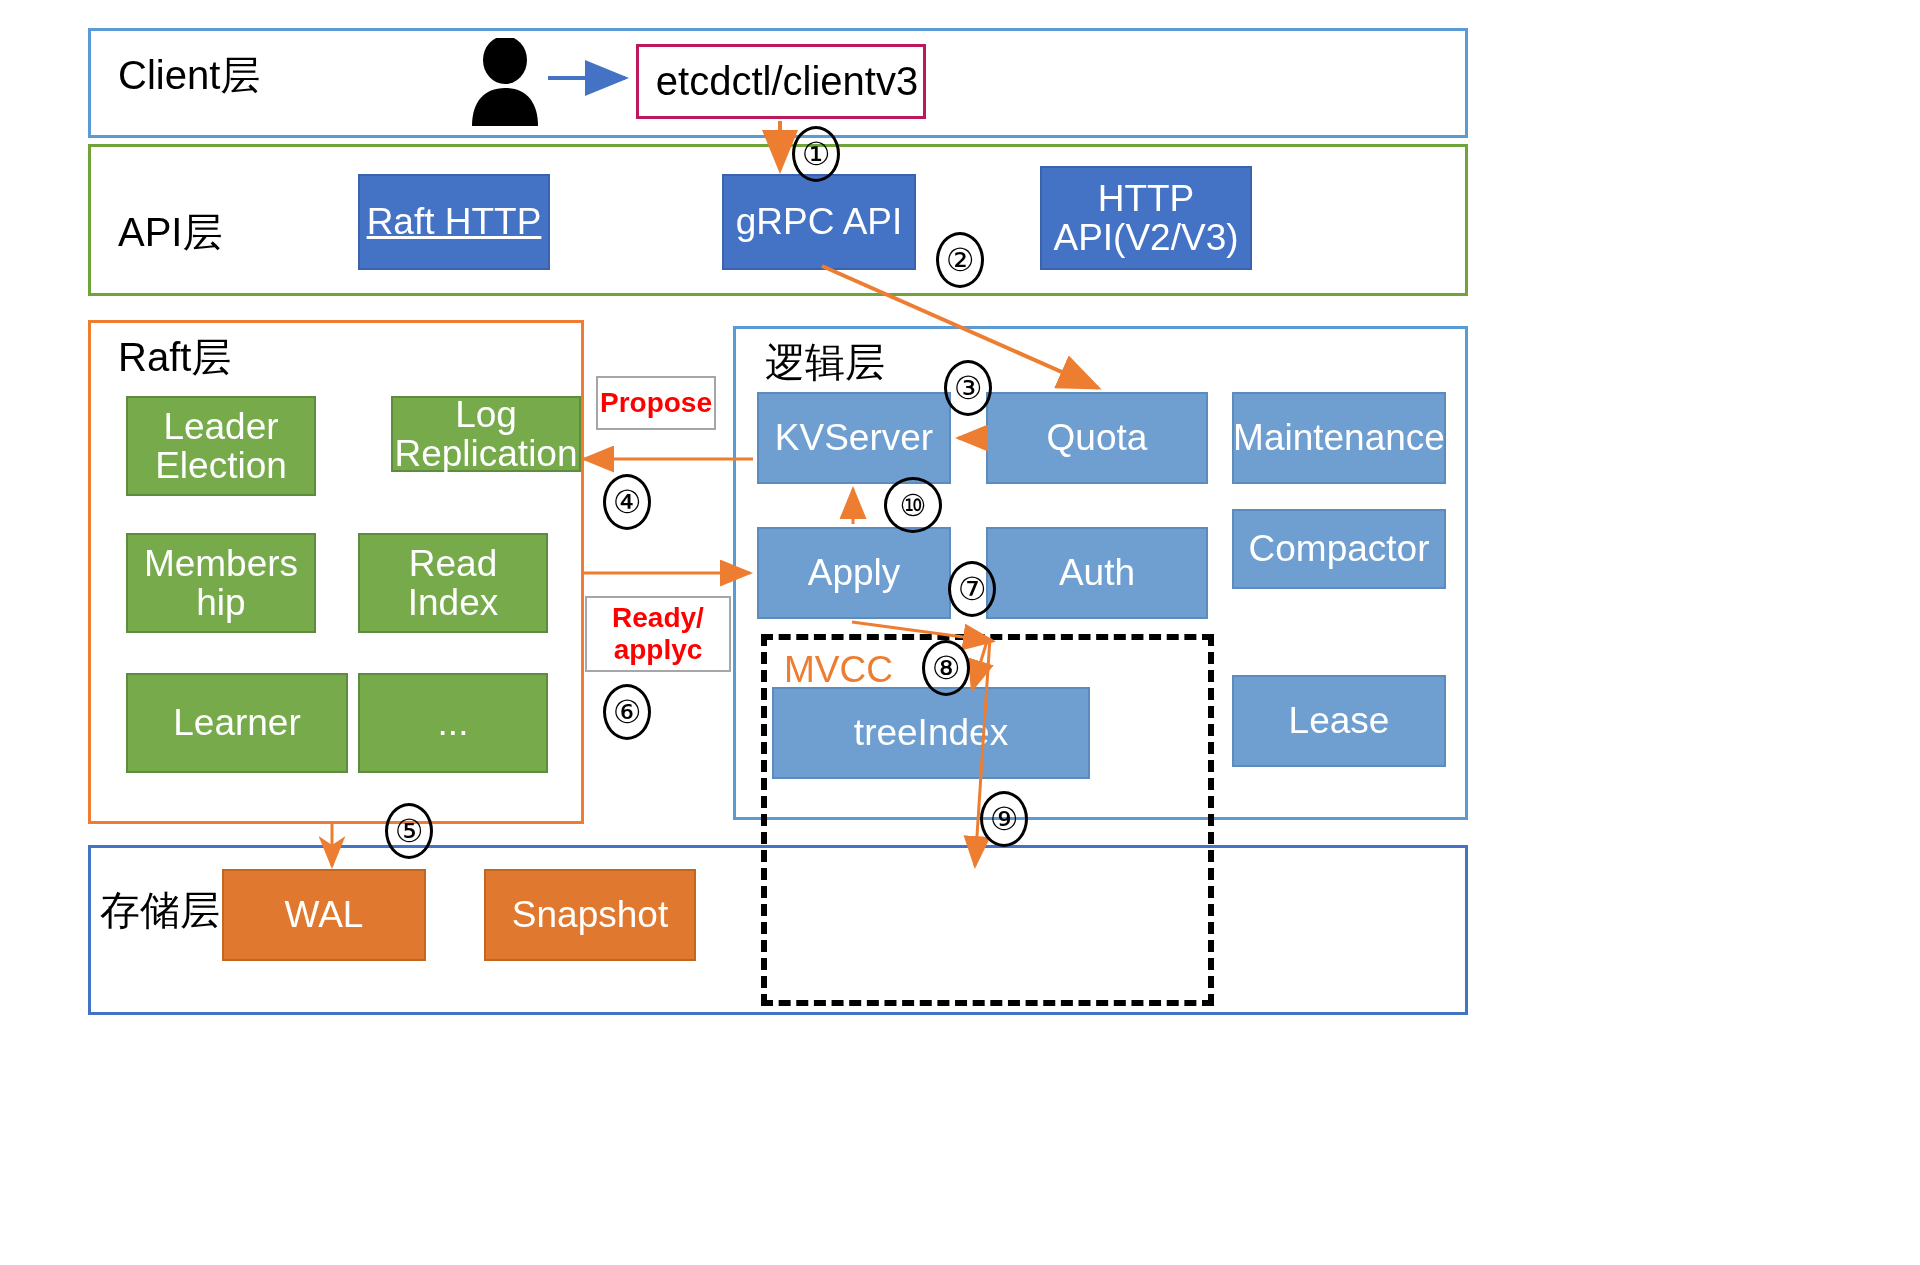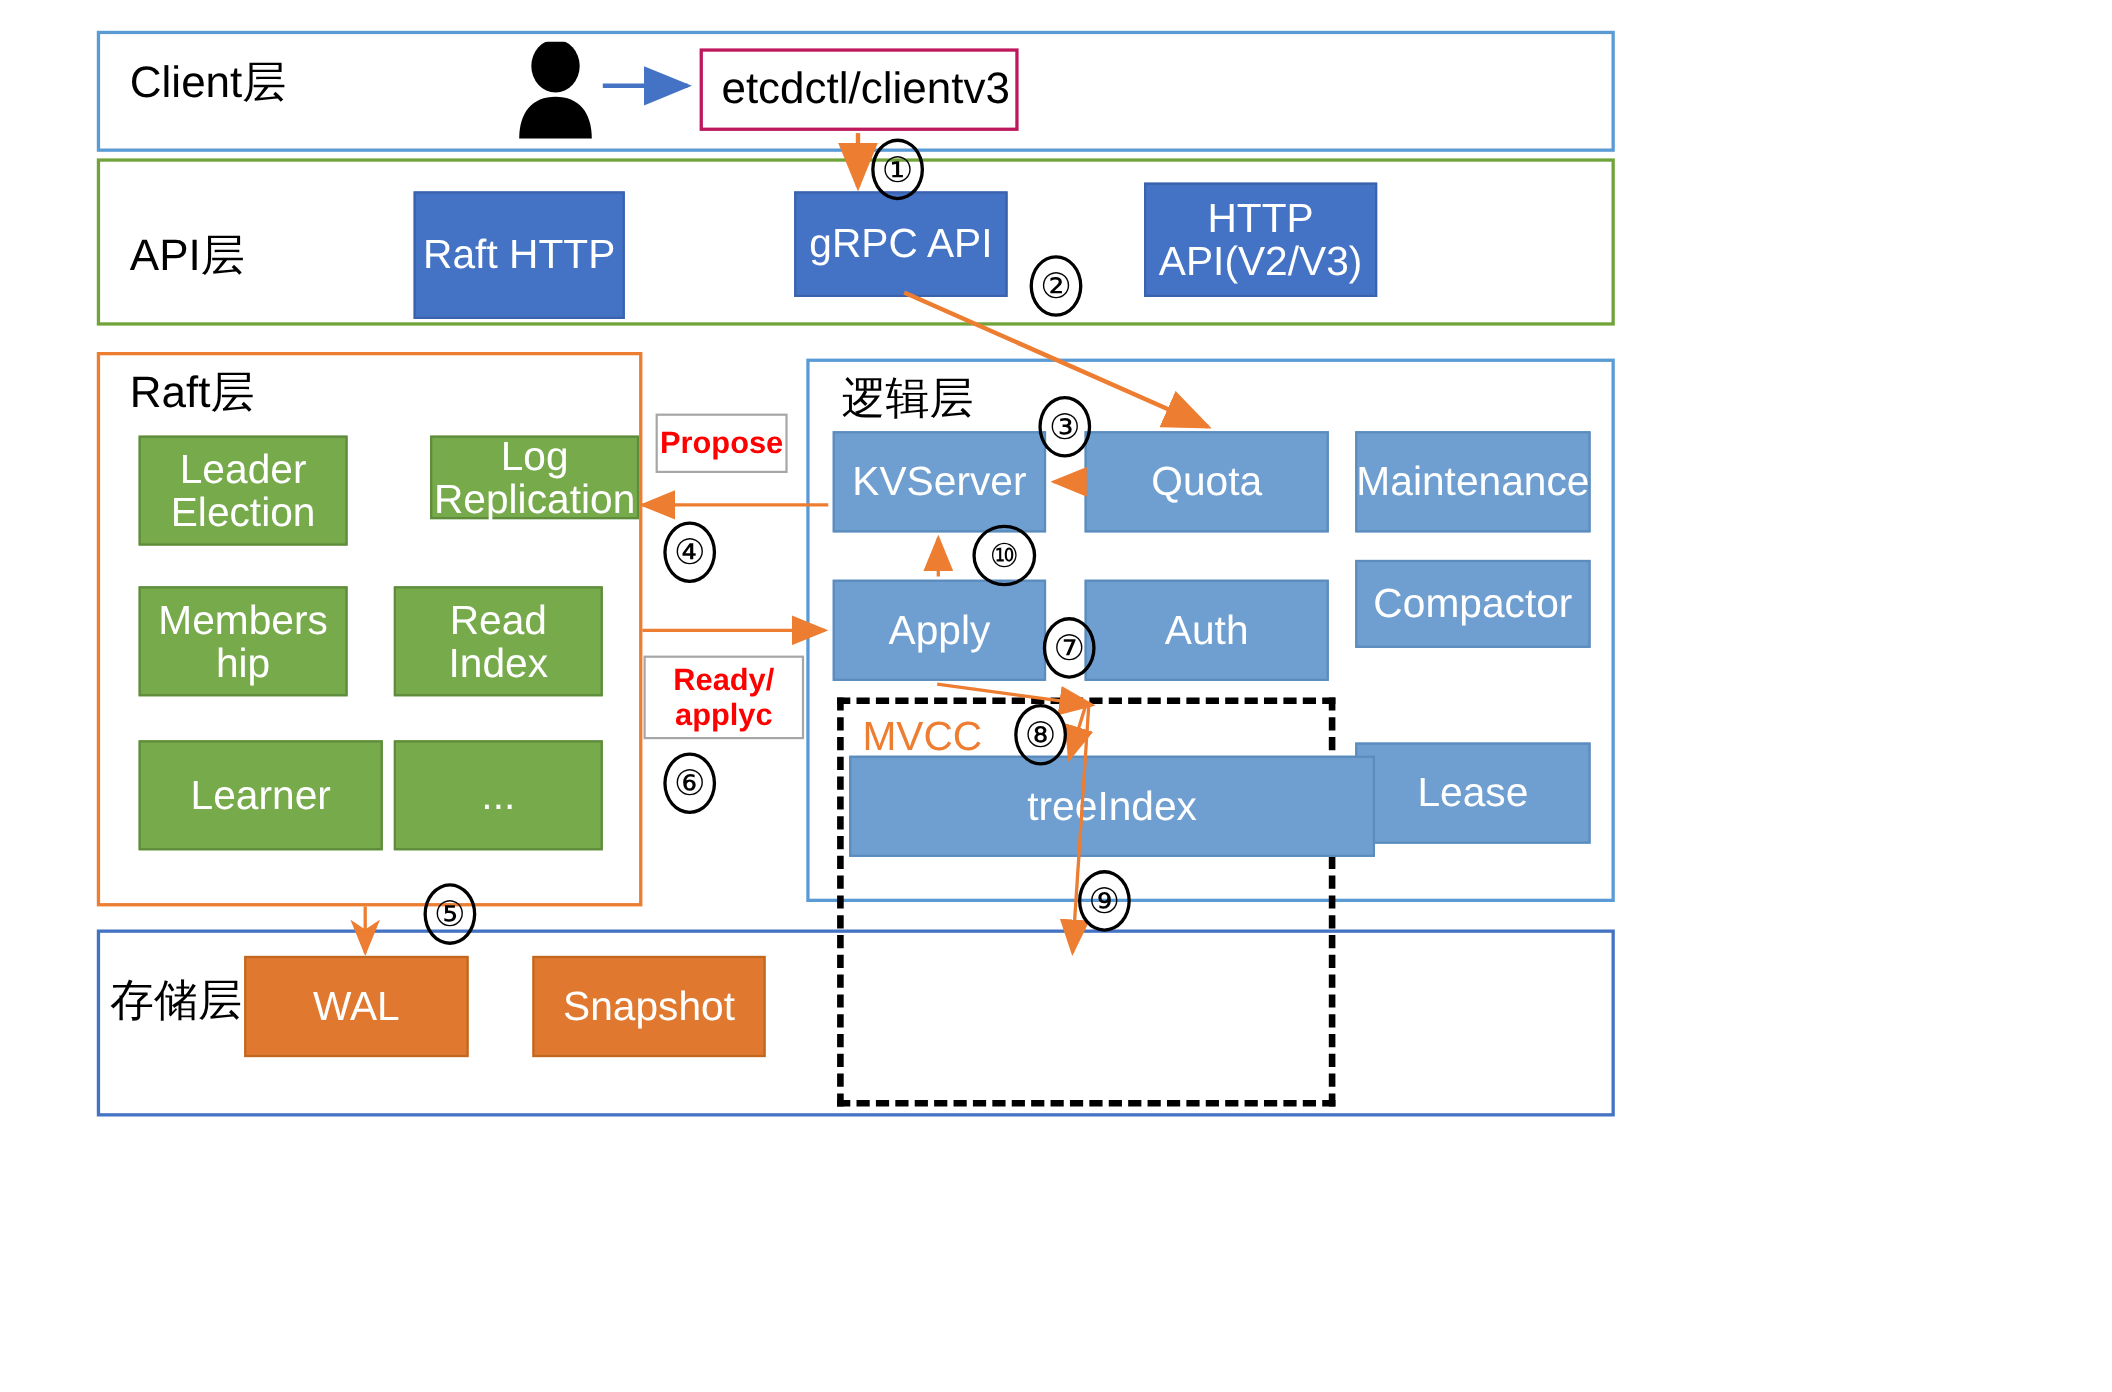--- a/index.html
+++ b/index.html
@@ -64,21 +64,21 @@
       <ellipse cx="43" cy="22" rx="22" ry="24" fill="#000000"></ellipse>
       <path d="M43 50 C22 50 10 64 10 88 L76 88 C76 64 64 50 43 50 Z" fill="#000000"></path>
     </svg>
   </div>
 
   <div class="whitebox wb-black" style="left:636px;top:44px;width:290px;height:75px;">etcdctl/clientv3</div>
 
   <div class="layer-frame frame-api" style="left:88px;top:144px;width:1380px;height:152px;"></div>
   <div class="layer-title" style="left:118px;top:212px;">API层</div>
 
-  <div class="node n-darkblue" style="left:376px;top:174px;width:192px;height:116px;">Raft HTTP</div>
+  <div class="node n-darkblue" style="left:358px;top:174px;width:192px;height:96px;text-decoration:underline;">Raft HTTP</div>
 
   <div class="node n-darkblue" style="left:722px;top:174px;width:194px;height:96px;">gRPC API</div>
 
   <div class="node n-darkblue two-line" style="left:1040px;top:166px;width:212px;height:104px;">
     <span>HTTP</span>
     <span>API(V2/V3)</span>
   </div>
 
   <div class="layer-frame frame-raft" style="left:88px;top:320px;width:496px;height:504px;"></div>
   <div class="layer-title" style="left:118px;top:337px;">Raft层</div>
@@ -113,21 +113,21 @@
 
   <div class="node n-lightblue" style="left:757px;top:527px;width:194px;height:92px;">Apply</div>
   <div class="node n-lightblue" style="left:986px;top:527px;width:222px;height:92px;">Auth</div>
   <div class="node n-lightblue" style="left:1232px;top:509px;width:214px;height:80px;">Compactor</div>
 
   <div class="node n-lightblue" style="left:1232px;top:675px;width:214px;height:92px;">Lease</div>
 
   <div class="dashed-region" style="left:761px;top:634px;width:453px;height:372px;"></div>
   <div class="mvcc-label" style="left:784px;top:651px;">MVCC</div>
 
-  <div class="node n-lightblue" style="left:772px;top:687px;width:478px;height:92px;">treeIndex</div>
+  <div class="node n-lightblue" style="left:772px;top:687px;width:318px;height:92px;">treeIndex</div>
 
   <div class="layer-frame frame-storage" style="left:88px;top:845px;width:1380px;height:170px;"></div>
   <div class="layer-title" style="left:100px;top:890px;">存储层</div>
 
   <div class="node n-orange" style="left:222px;top:869px;width:204px;height:92px;">WAL</div>
   <div class="node n-orange" style="left:484px;top:869px;width:212px;height:92px;">Snapshot</div>
 
   <div class="whitebox wb-gray" style="left:596px;top:376px;width:120px;height:54px;">
     <span>Propose</span>
   </div>

